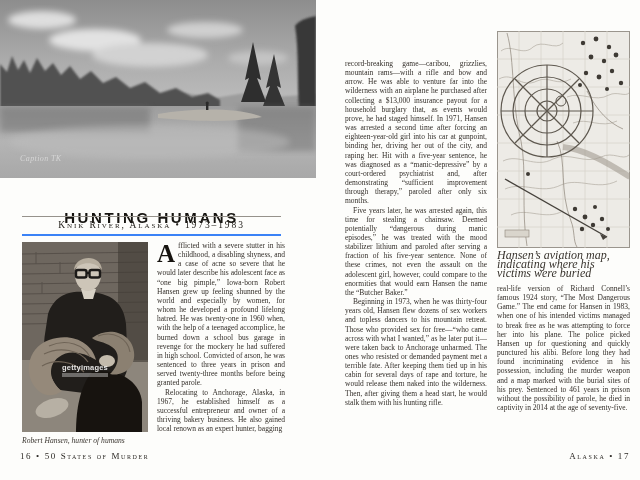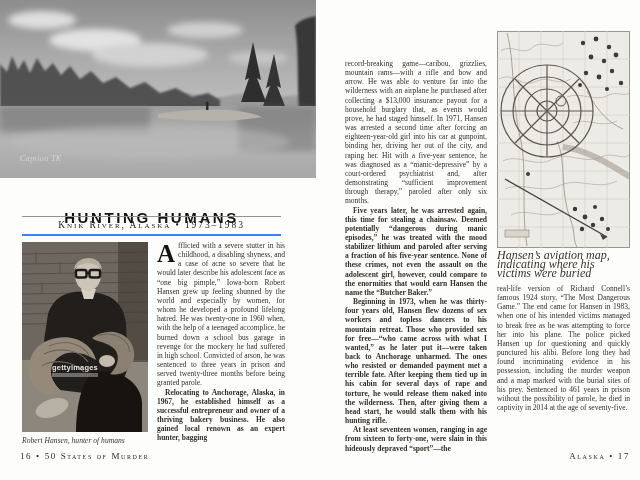--- a/index.html
+++ b/index.html
@@ -15,31 +15,31 @@
   .title{position:absolute;left:20px;top:209px;width:263px;margin:0;text-align:center;
          font-family:"Liberation Sans",sans-serif;font-weight:bold;font-size:15px;
          letter-spacing:2.6px;color:#15130f;white-space:nowrap;}
   .subtitle-band{position:absolute;left:22px;top:216px;width:259px;
                  border-top:1px solid #96928b;border-bottom:2px solid #3b82f6;
                  padding:3px 0 4px;}
   .subtitle{text-align:center;font-variant:small-caps;font-size:9.5px;
             letter-spacing:1.9px;color:#24211c;white-space:nowrap;}
   
   .portrait{position:absolute;left:22px;top:242px;width:126px;height:190px;}
-  .watermark{position:absolute;left:30px;top:121px;font-family:"Liberation Sans",sans-serif;
-             font-weight:bold;font-size:7.5px;color:rgba(255,255,255,.88);letter-spacing:.2px;}
+  .watermark{position:absolute;left:14px;top:121px;font-family:"Liberation Sans",sans-serif;
+             font-weight:bold;font-size:7.5px;color:rgba(255,255,255,.88);letter-spacing:.2px;padding-left:26px;}
   .watermark::after{content:"";display:block;width:46px;height:4px;
                     background:rgba(255,255,255,.35);margin-top:1px;}
   .portrait-cap{position:absolute;left:22px;top:436px;width:175px;font-style:italic;
                 font-size:7.6px;color:#39342e;}
   
   .col{position:absolute;text-align:justify;font-size:7.5px;line-height:9.15px;
        color:#332e29;overflow:hidden;}
   .col p{margin:0;}
-  .col p.indent{text-indent:8px;font-weight:bold;}
+  .col p.indent{text-indent:8px;}
   .col-lp{left:157px;top:241px;width:128px;height:208px;}
   .col-rp1{left:345px;top:31px;width:142px;height:410px;margin-top:28px;}
   .col-rp2{left:497px;top:284px;width:133px;height:147px;}
   .dropcap{float:left;font-size:25px;line-height:23px;font-weight:bold;color:#16130f;
            margin:1px 3px 0 0;}
   
   .mapfig{position:absolute;left:497px;top:31px;width:133px;height:217px;}
   .map-cap{position:absolute;left:497px;top:251px;width:133px;font-style:italic;
            font-size:12px;line-height:9px;color:#39342e;}
   
@@ -155,21 +155,20 @@
 
     <div class="folio folio-left">16 • 50 States of Murder</div>
   </section>
 
   <section>
 
     <div class="col col-rp1">
       <p>record-breaking game—caribou, grizzlies, mountain rams—with a rifle and bow and arrow. He was able to venture far into the wilderness with an airplane he purchased after collecting a $13,000 insurance payout for a household burglary that, as events would prove, he had staged himself. In 1971, Hansen was arrested a second time after forcing an eighteen-year-old girl into his car at gunpoint, binding her, driving her out of the city, and raping her. Hit with a five-year sentence, he was diagnosed as a “manic-depressive” by a court-ordered psychiatrist and, after demonstrating “sufficient improvement through therapy,” paroled after only six months.</p>
       <p class="indent">Five years later, he was arrested again, this time for stealing a chainsaw. Deemed potentially “dangerous during manic episodes,” he was treated with the mood stabilizer lithium and paroled after serving a fraction of his five-year sentence. None of these crimes, not even the assault on the adolescent girl, however, could compare to the enormities that would earn Hansen the name the “Butcher Baker.”</p>
       <p class="indent">Beginning in 1973, when he was thirty-four years old, Hansen flew dozens of sex workers and topless dancers to his mountain retreat. Those who provided sex for free—“who came across with what I wanted,” as he later put it—were taken back to Anchorage unharmed. The ones who resisted or demanded payment met a terrible fate. After keeping them tied up in his cabin for several days of rape and torture, he would release them naked into the wilderness. Then, after giving them a head start, he would stalk them with his hunting rifle.</p>
-      <p class="indent">At least seventeen women, ranging in age from sixteen to forty-one, were slain in this hideously depraved “sport”—the</p>
     </div>
 
     <figure class="mapfig">
       <svg width="133" height="217" viewBox="0 0 133 217">
         <rect x=".5" y=".5" width="132" height="216" fill="#edebe6" stroke="#9a958d"></rect>
         <g stroke="#d8d4cc" stroke-width=".8">
           <line x1="22" y1="0" x2="22" y2="217"></line>
             <line x1="44" y1="0" x2="44" y2="217"></line>
           <line x1="66" y1="0" x2="66" y2="217"></line>
             <line x1="88" y1="0" x2="88" y2="217"></line>

